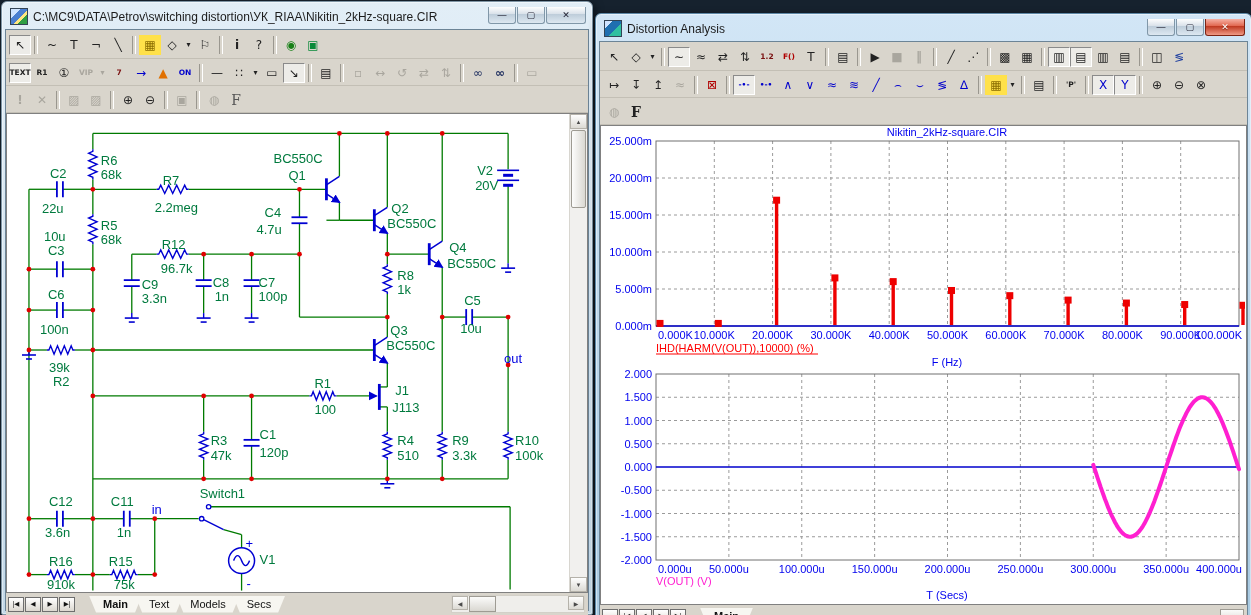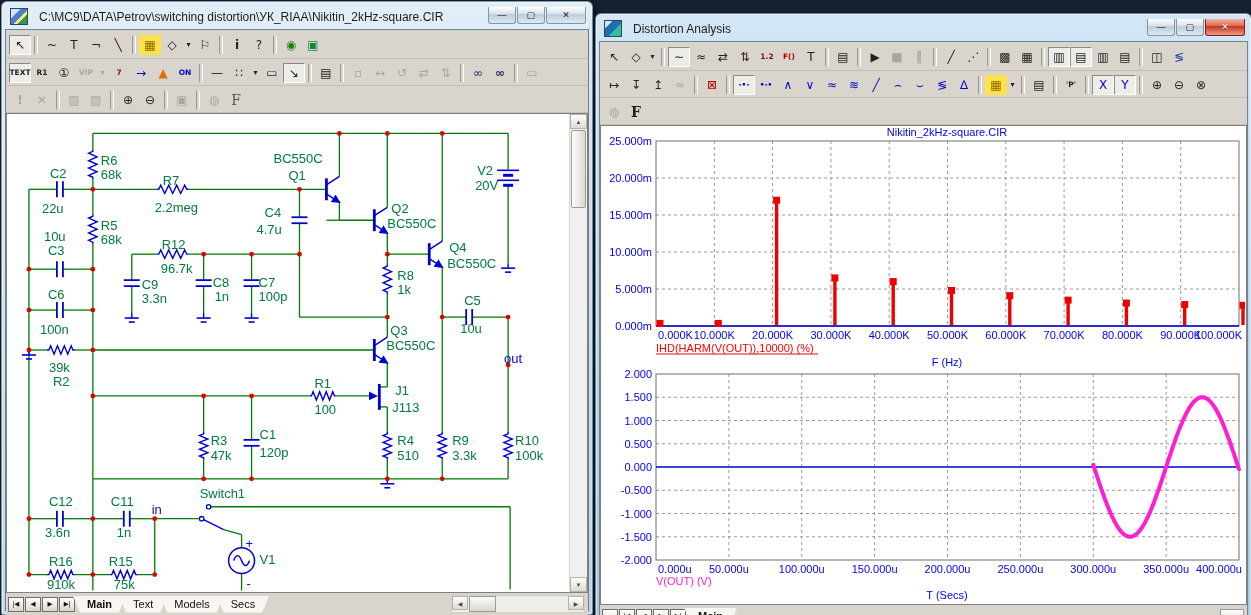--- a/index.html
+++ b/index.html
@@ -1,20 +1,20 @@
 <!DOCTYPE html>
 <html><head>
 <meta charset="utf-8">
 <style>
   html,body{margin:0;padding:0;}
   body{width:1251px;height:615px;position:relative;background:#16222e;font-family:"Liberation Sans",sans-serif;overflow:hidden;}
   .window{position:absolute;display:flex;flex-direction:column;border:1px solid #7f95a5;border-radius:6px 6px 2px 2px;
     background:linear-gradient(#e2eef7,#c2d8e8);box-shadow:inset 0 0 0 1px rgba(255,255,255,.45),2px 3px 9px rgba(0,0,0,.5);}
   .window.active{background:linear-gradient(#d2e6f6,#a8c9e1);border-color:#5d87a5;}
-  .titlebar{height:25px;display:flex;align-items:center;gap:11px;padding:2px 6px 0 8px;font-size:12px;color:#1c1c1c;}
+  .titlebar{height:25px;display:flex;align-items:center;gap:5px;padding:2px 6px 0 8px;font-size:12px;color:#1c1c1c;}
   .title-text{flex:1 1 auto;white-space:nowrap;overflow:hidden;}
   .app-ico{width:16px;height:15px;flex:0 0 auto;border:1px solid #345;background:
     linear-gradient(135deg,#cfe4ff 0 30%,#4a7fd0 30% 55%,#ffe680 55% 70%,#2f9e44 70%);}
   .wbtns{display:flex;gap:1px;margin-top:-3px;flex:0 0 auto;}
   .wbtn{width:28px;height:17px;display:flex;align-items:center;justify-content:center;font-size:9px;color:#223;
     background:linear-gradient(#fefefe,#d7e0e9 45%,#becdda 46%,#dde8f1);border:1px solid #8097a8;border-top:none;border-radius:0 0 3px 3px;}
   .wbtn.close{width:40px;}
   .window.active .wbtn.close{background:linear-gradient(#f6b1a4,#e0644c 45%,#c03a22 46%,#ef9a85);color:#fff;border-color:#7d2413;text-shadow:0 1px 1px #7d2413;}
   .client{flex:1;margin:0 3px 3px;border:1px solid #6c8496;background:#d9d5cc;display:flex;flex-direction:column;min-height:0;}
   .tbrow{display:flex;align-items:center;padding:2px 3px 1px;background:#d9d5cc;border-bottom:1px solid #c3bfb5;flex:0 0 auto;}
@@ -30,21 +30,21 @@
   .content{position:relative;background:#fff;border:1px solid #808080;height:478px;display:flex;flex:0 0 auto;min-height:0;}
   .content svg{display:block;}
   .vscroll{width:17px;background:#f1f0ee;border-left:1px solid #d8d6d0;display:flex;flex-direction:column;flex:0 0 auto;}
   .vs-btn{height:15px;display:flex;align-items:center;justify-content:center;font-size:6px;color:#4a4a4a;
     background:linear-gradient(#fefefe,#dcdad4);border:1px solid #b5b2aa;}
   .vs-thumb{height:76px;margin:1px;background:linear-gradient(90deg,#fdfdfd,#dad8d2);border:1px solid #9e9b93;border-radius:2px;}
   .vs-track{flex:1;}
   .tabbar{height:20px;display:flex;align-items:center;background:#d9d5cc;padding:1px 3px 1px 2px;flex:0 0 auto;}
   .navbtn{width:16px;height:15px;margin-right:1px;display:flex;align-items:center;justify-content:center;font-size:6.5px;color:#111;
     background:linear-gradient(#ffffff,#dcd8d0);border:1px solid #6e6e6e;flex:0 0 auto;padding:0;}
-  .tabs{display:flex;align-items:center;height:18px;margin-left:4px;justify-content:space-between;}
+  .tabs{display:flex;align-items:center;height:18px;margin-left:20px;justify-content:space-between;}
   .tab{position:relative;height:17px;padding:0 14px;margin-left:-7px;display:flex;align-items:center;background:#f7f6f1;
     clip-path:polygon(0 0,100% 0,calc(100% - 7px) 100%,7px 100%);filter:drop-shadow(0 1px 0 #4a4a4a) drop-shadow(1px 0 0 #4a4a4a) drop-shadow(-1px 0 0 #4a4a4a);}
   .tab span{font-size:11px;color:#111;}
   .tab.active span{font-weight:bold;}
   .hscroll{margin-left:auto;width:132px;height:16px;display:flex;background:#efeeeb;border:1px solid #d3d0c8;}
   .hs-btn{width:16px;height:14px;display:flex;align-items:center;justify-content:center;font-size:6px;color:#4a4a4a;
     background:linear-gradient(#fefefe,#dcdad4);border:1px solid #b5b2aa;padding:0;}
   .hs-thumb{width:25px;background:linear-gradient(#fbfbfa,#d9d7d1);border:1px solid #9e9b93;margin:0 1px;}
   .hs-track{flex:1;}
   .rb-thumb{margin-left:auto;width:22px;height:13px;background:linear-gradient(#fbfbfa,#d9d7d1);border:1px solid #9e9b93;}

